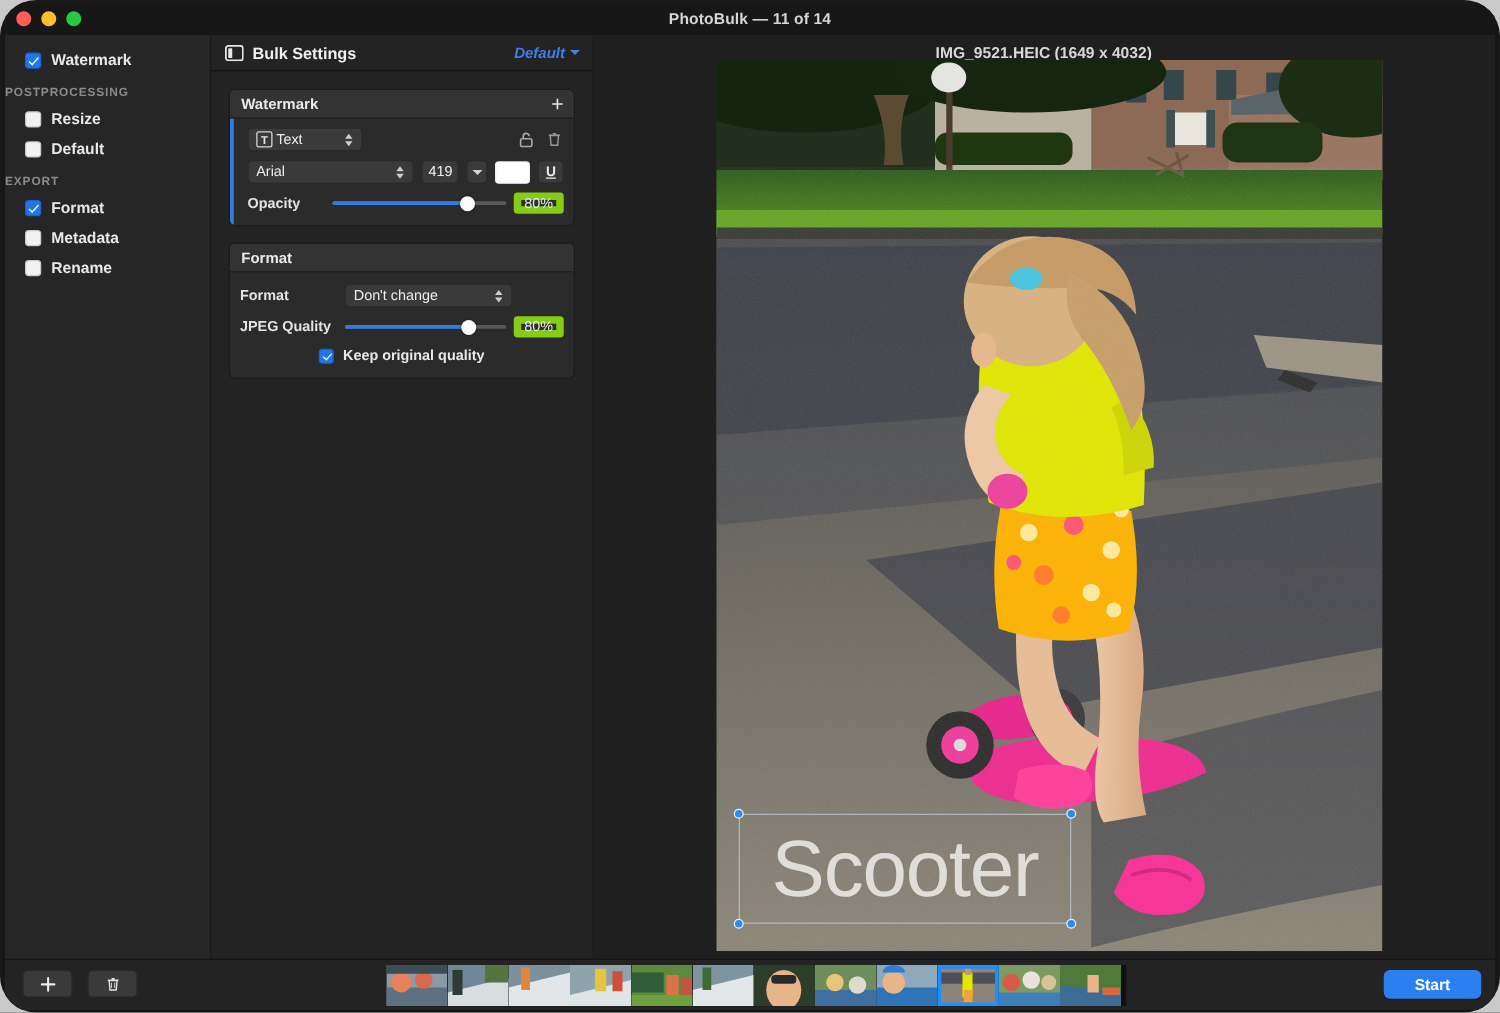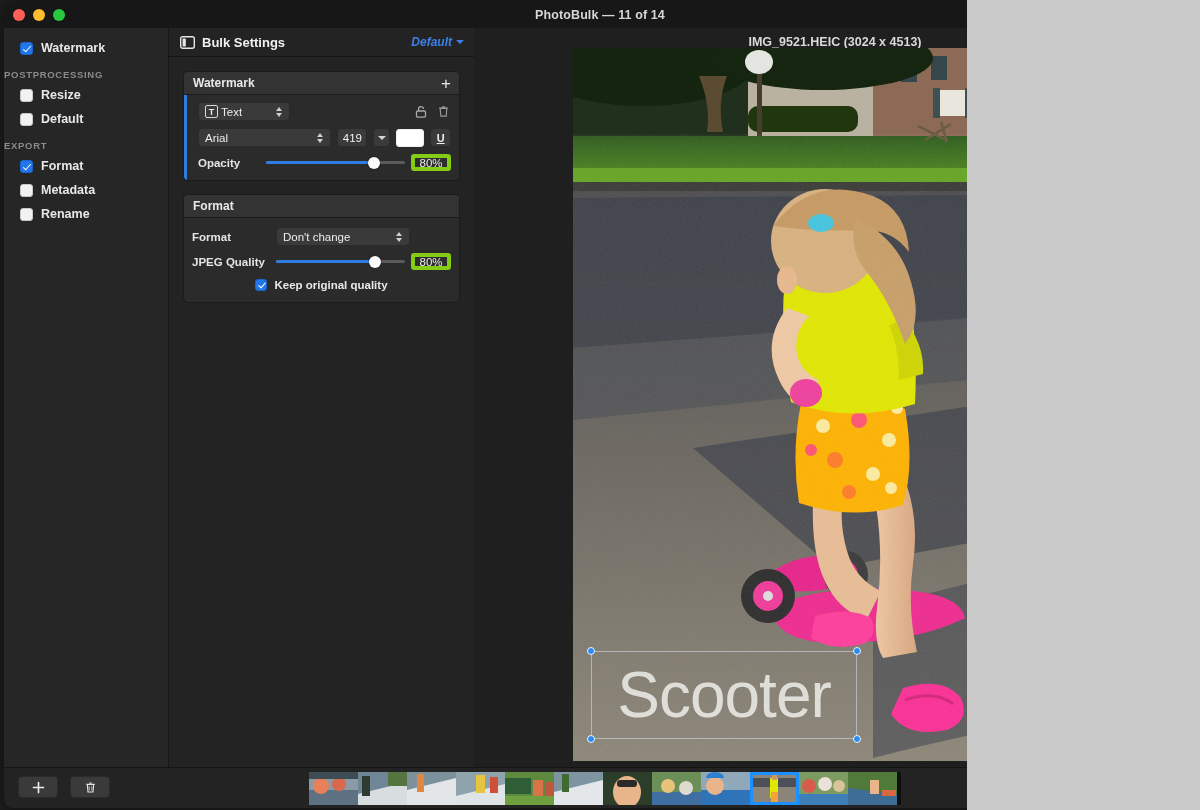--- a/index.html
+++ b/index.html
@@ -3,23 +3,24 @@
 <meta charset="utf-8">
 <style>
   html, body {
     margin: 0; padding: 0;
     background: #c9c9c9;
     font-family: "Liberation Sans", sans-serif;
     -webkit-font-smoothing: antialiased;
   }
   #app {
     position: relative;
-    width: 967px; height: 810px;
+    width: 1200px; height: 810px;
     overflow: hidden;
     background: #1e1e1e;
+    border-radius: 29px;
   }
   
   .window {
     position: absolute;
     left: 4px; top: 2px;
     width: 1192px; height: 806px;
     background: #232323;
     border-radius: 9px;
     overflow: hidden;
     box-shadow: 0 2px 14px rgba(0,0,0,.55);
@@ -180,21 +181,21 @@
   
   .slider { position: relative; height: 14px; flex: 1 1 auto; display: flex; align-items: center; }
   .strack { position: absolute; left: 0; right: 0; height: 2.5px; background: #5a5a5a; border-radius: 2px; }
   .sfill  { position: absolute; left: 0; height: 2.5px; background: #2f7de0; border-radius: 2px; }
   .sknob  {
     position: absolute; width: 12px; height: 12px; border-radius: 50%;
     background: #fbfbfb; box-shadow: 0 0 2px rgba(0,0,0,.6);
     transform: translateX(-50%);
   }
   .pctbox {
-    background: #2e2e2e; border: 4px solid #84cc16; border-radius: 3px;
+    background: #2e2e2e; border: 6px solid #84cc16; border-radius: 3px;
     height: 17px; width: 40px; flex: none;
     display: flex; align-items: center; justify-content: center;
     color: #e9e9e9; font-size: 11.5px; box-sizing: border-box;
   }
 
   .cb-sm {
     width: 12px; height: 12px; border-radius: 3px;
     background: #2176ea; border: 1px solid #1a64cc;
     box-sizing: border-box; position: relative; flex: none;
   }
@@ -424,21 +425,21 @@
 
         <div class="row" style="justify-content:center;gap:7px;margin-top:9px">
           <div class="cb-sm"></div>
           <div style="color:#e8e8e8;font-size:11.5px;font-weight:bold">Keep original quality</div>
         </div>
       </div>
     </div>
   </div>
 
   <div class="preview">
-    <div class="img-caption">IMG_9521.HEIC (3024 x 4513)</div>
+    <div class="img-caption">IMG_9521.HEIC (1649 x 4032)</div>
 
     <div class="photo-wrap">
       <svg class="photo" viewBox="0 0 533 713" preserveAspectRatio="none">
         <defs>
           <linearGradient id="skyG" x1="0" y1="0" x2="0" y2="1">
             <stop offset="0" stop-color="#1d2b18"></stop>
                 <stop offset="1" stop-color="#31442a"></stop>
           </linearGradient>
           <linearGradient id="roadG" x1="0" y1="0" x2="0" y2="1">
             <stop offset="0" stop-color="#4d4d50"></stop>

